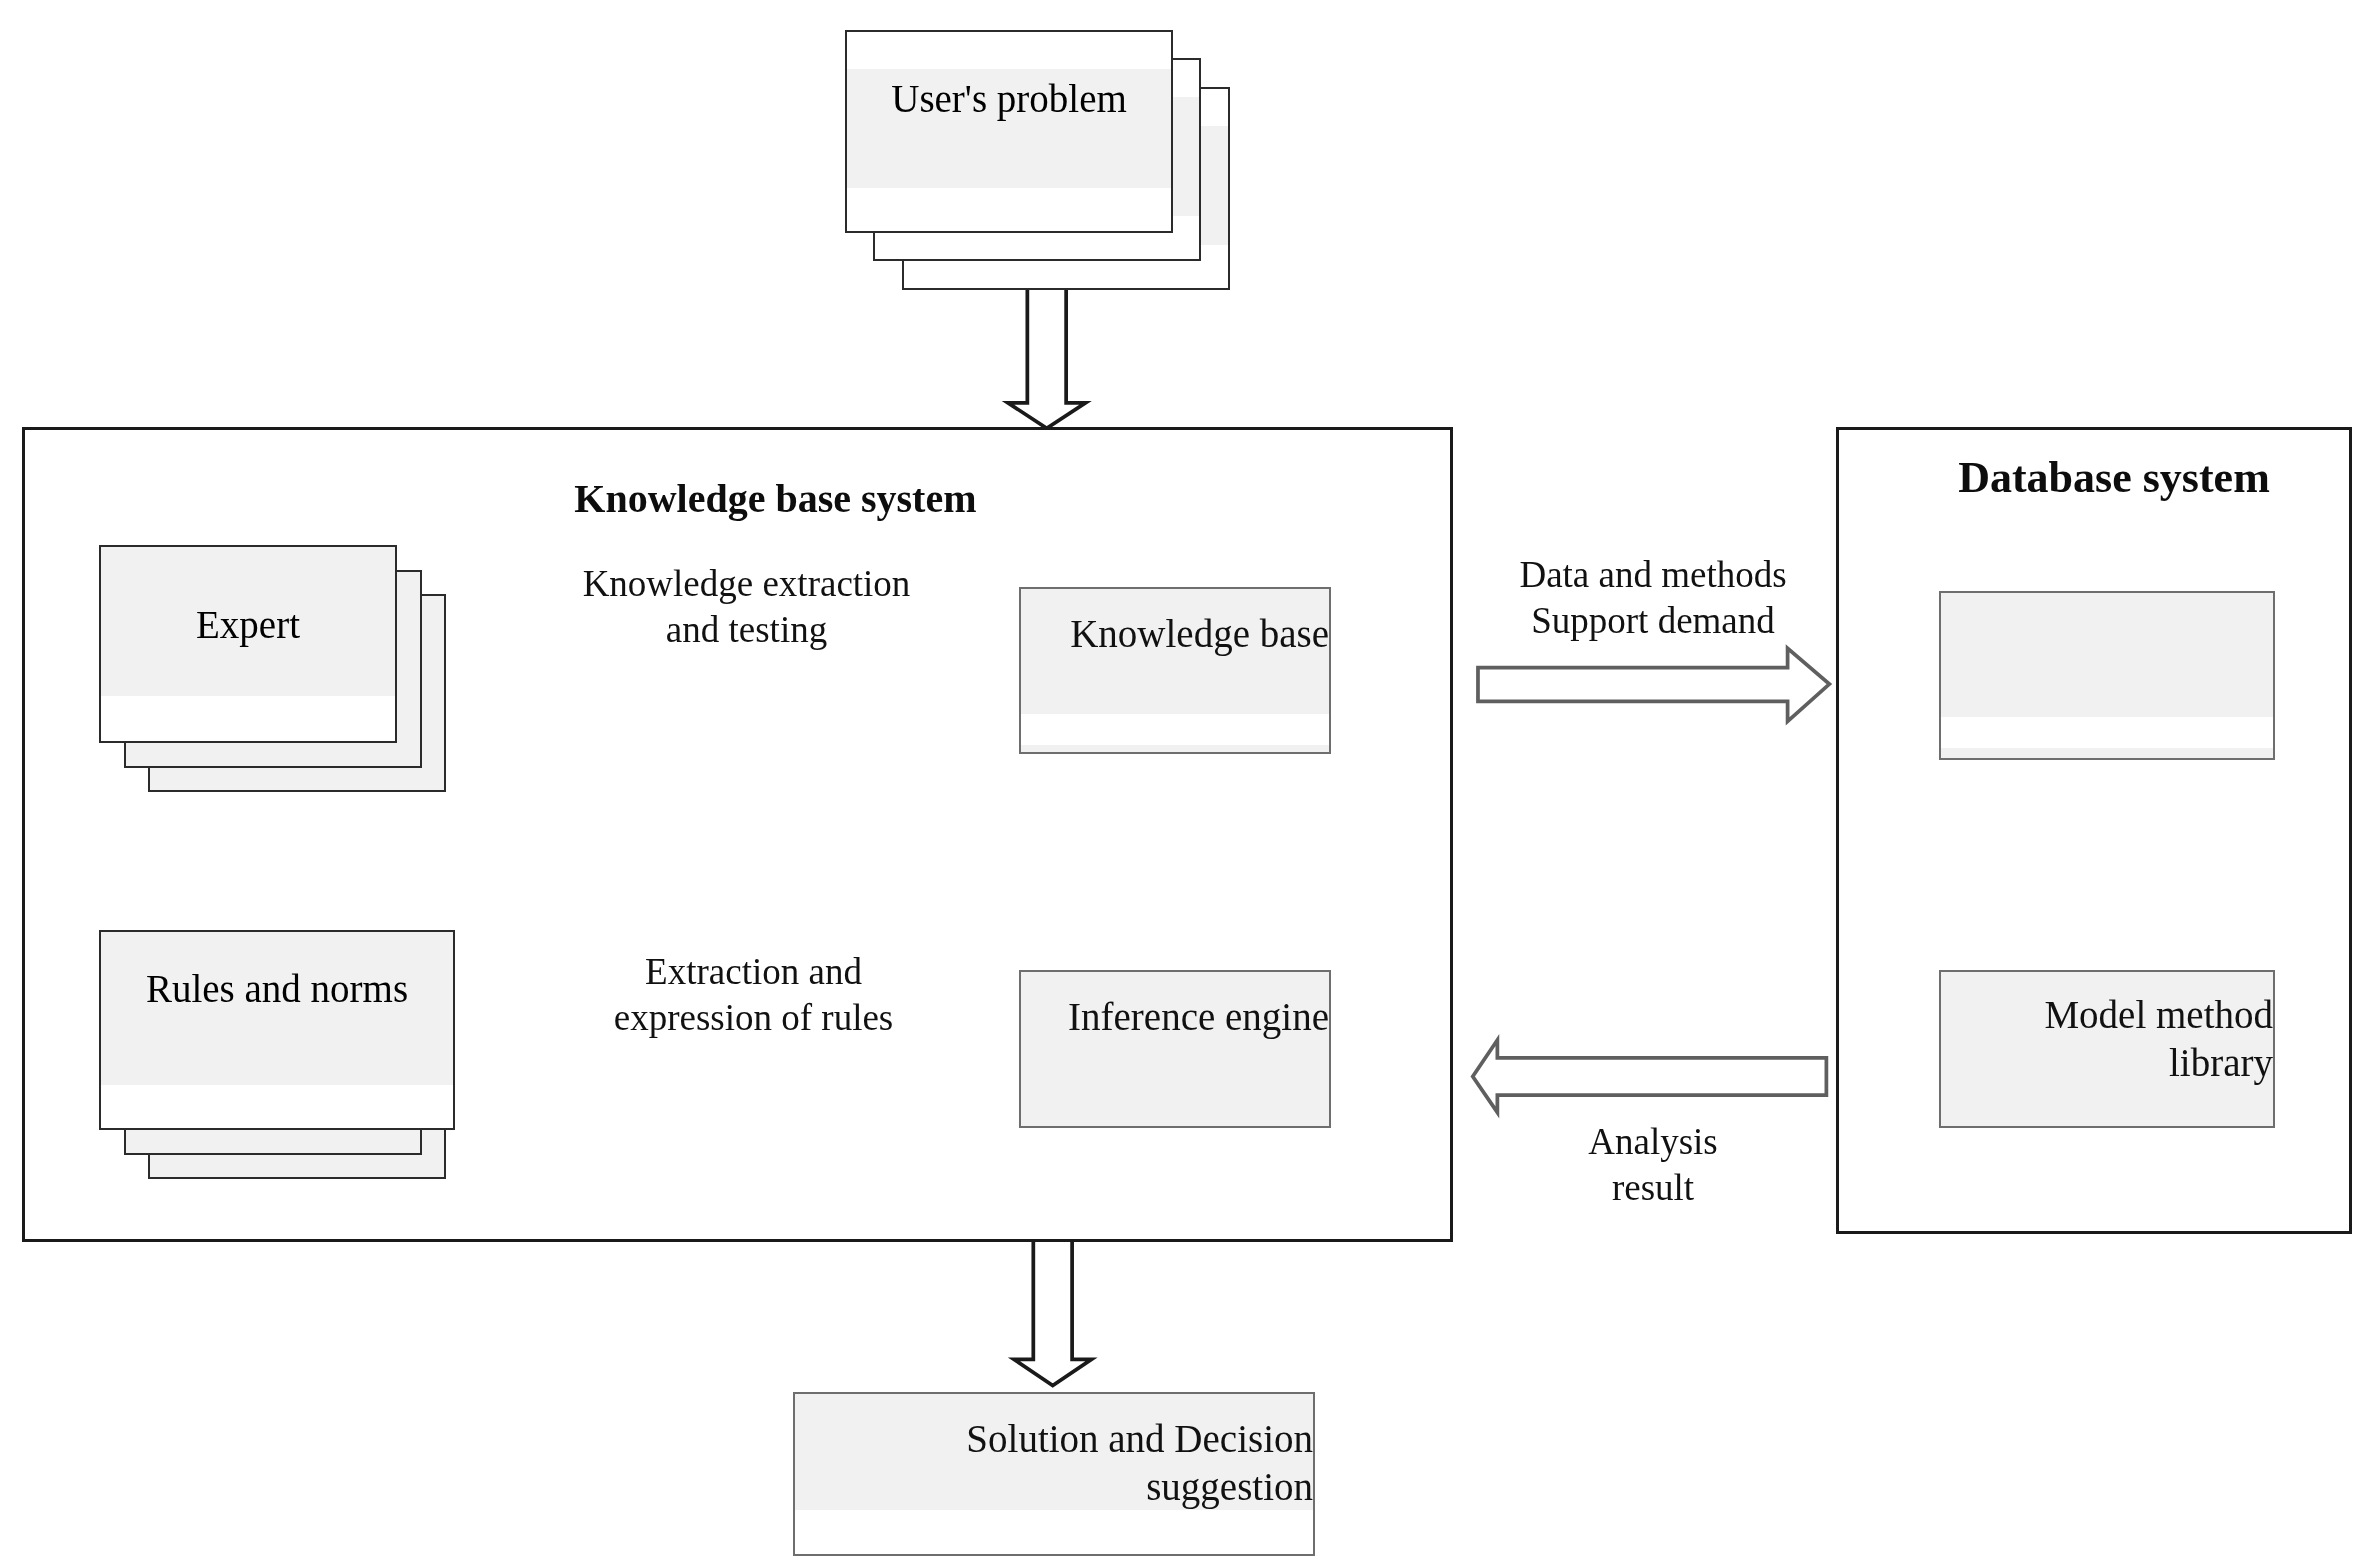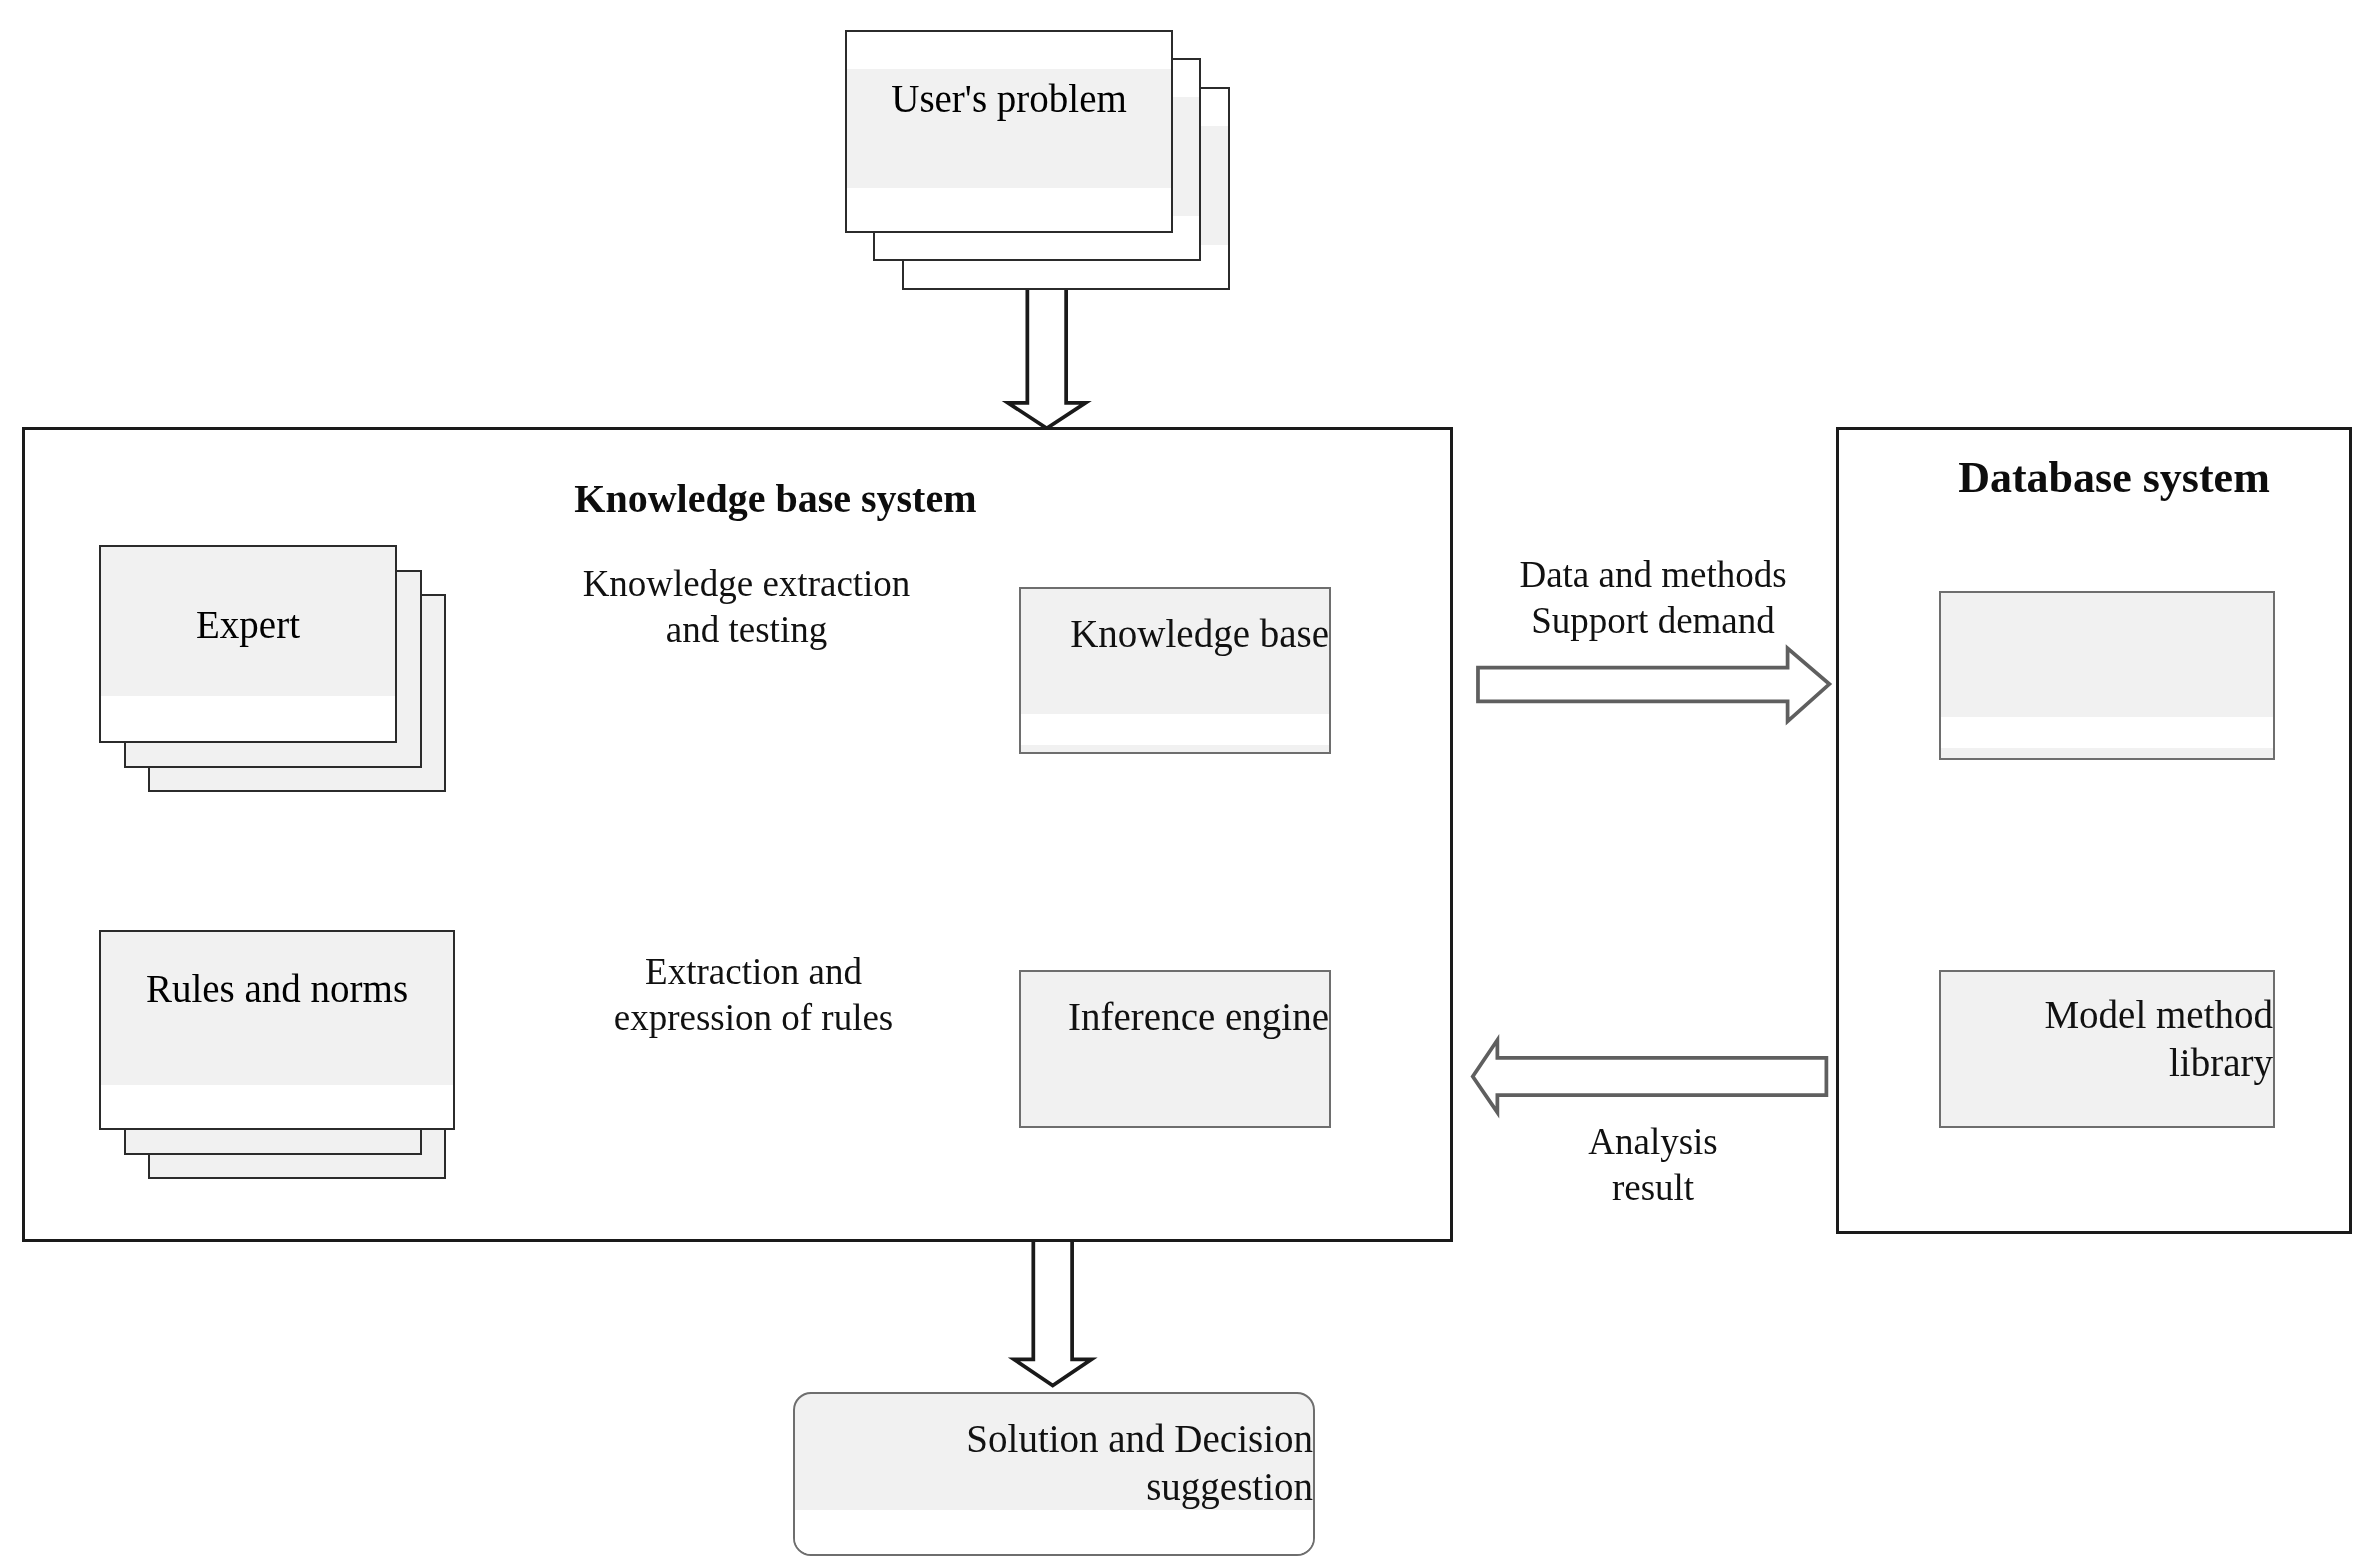--- a/index.html
+++ b/index.html
@@ -201,21 +201,21 @@
 
   <div class="node" style="left:1939px; top:591px; width:336px; height:169px;">
     <div class="band-white" style="top:124px; height:31px;"></div>
   </div>
 
   <div class="node" style="left:1939px; top:970px; width:336px; height:158px;">
     <div class="node-label" style="top:19.4px; font-size:39px;">Model method
 library</div>
   </div>
 
-  <div class="node" style="left:793px; top:1392px; width:522px; height:164px;border-radius:18px;">
+  <div class="node" style="left:793px; top:1392px; width:522px; height:164px;">
     <div class="band-white" style="top:116px; height:46px;"></div>
     <div class="node-label" style="top:21px; font-size:39px;">Solution and
 Decision suggestion</div>
   </div>
 
   <div class="edge-label" style="left:507px; top:949px; width:493px; font-size:37px;">Extraction and
 expression of rules</div>
 
   <div class="edge-label" style="left:478px; top:561px; width:537px; font-size:37px;">Knowledge extraction
 and testing</div>

